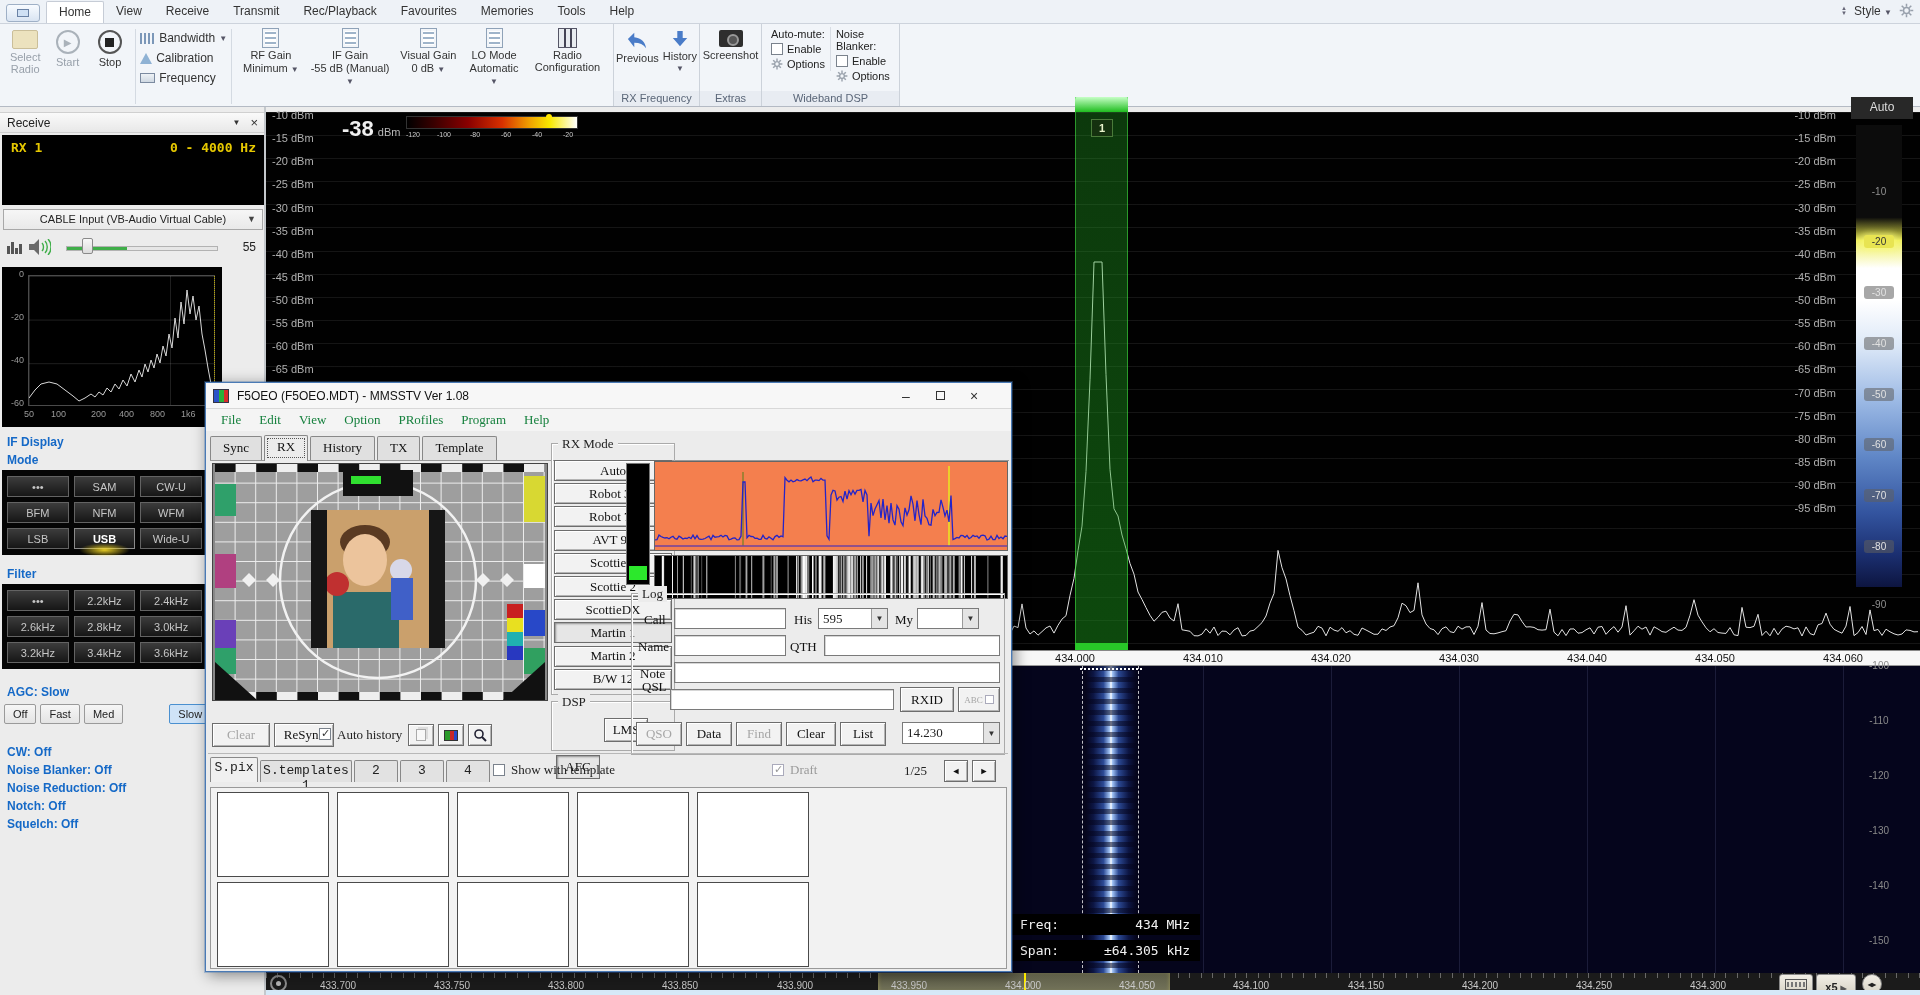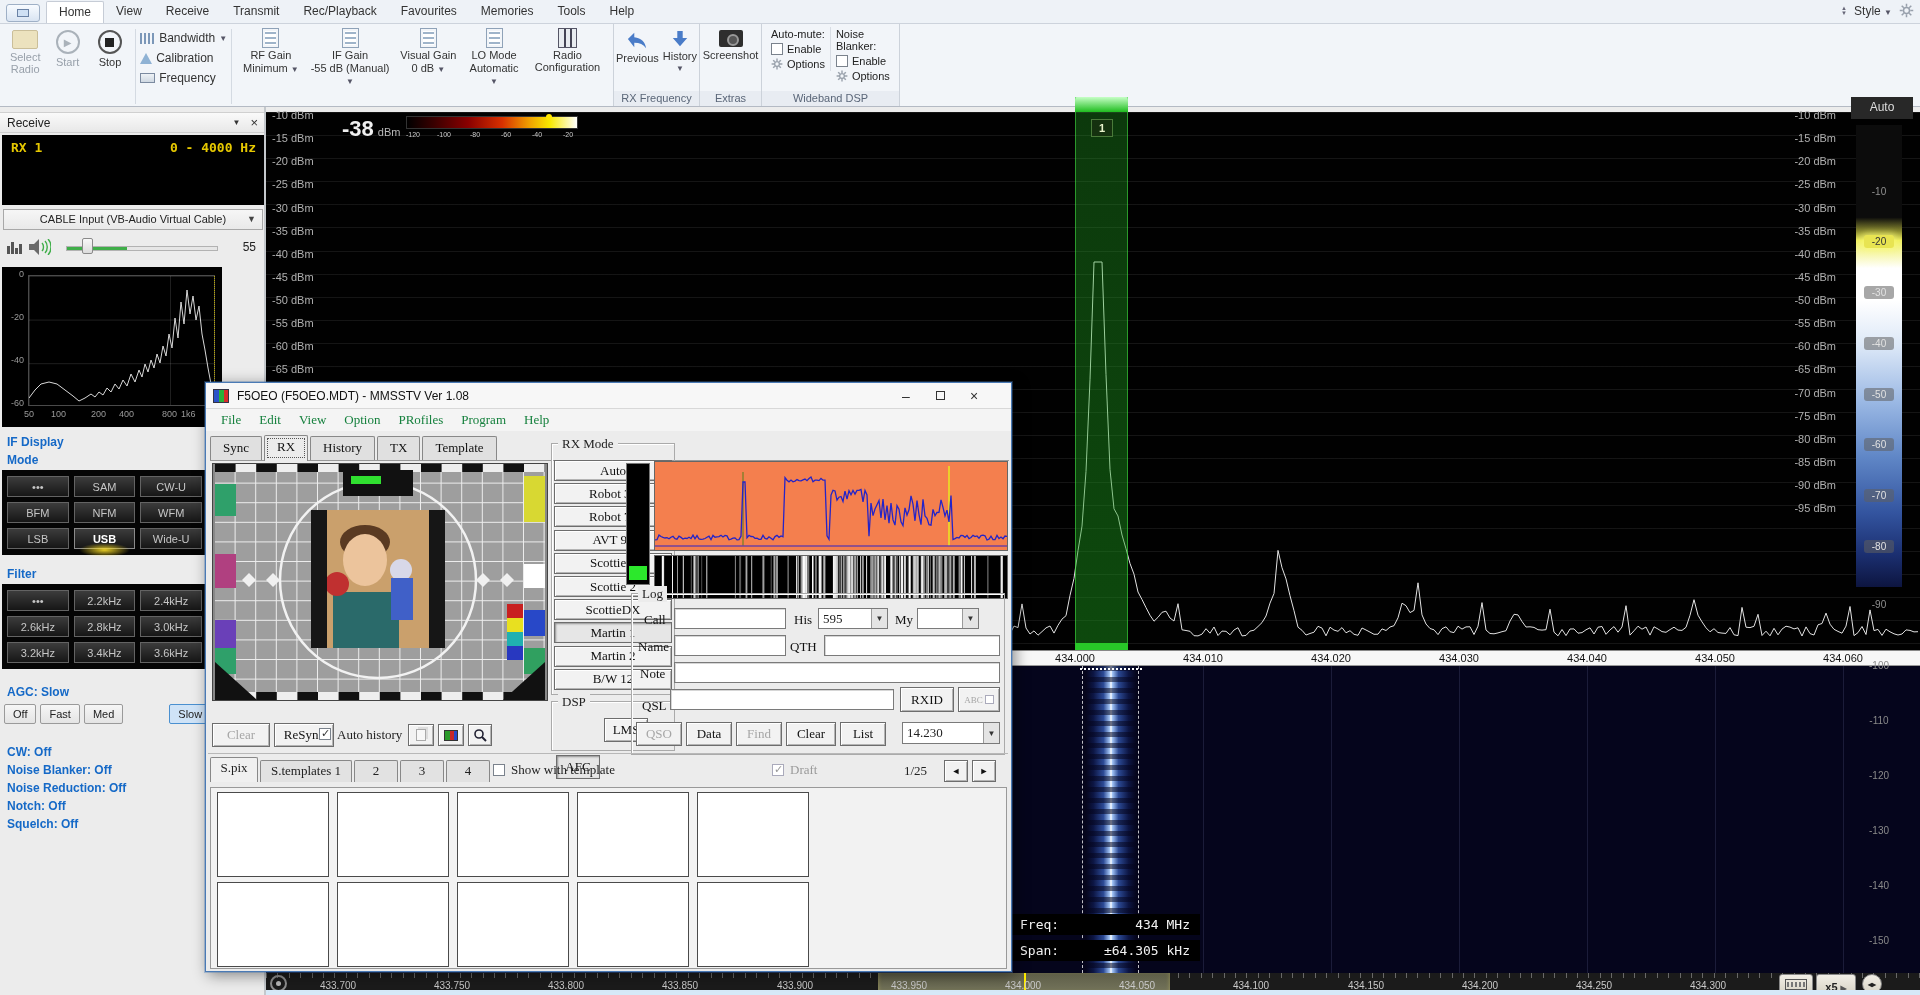--- a/index.html
+++ b/index.html
@@ -180,21 +180,21 @@
   #meter { position:absolute; left:420px; top:80px; width:24px; height:122px; background:#000; border:1px solid #777; }
   #meter .green { position:absolute; left:2px; right:2px; bottom:4px; height:14px; background:#2ce82c; }
   #sstv-ticks { position:absolute; left:448px; top:62px; width:354px; height:14px; }
   #sstv-spectrum { position:absolute; left:448px; top:78px; width:354px; height:90px; background:#f47f4e; border:1px solid #666; }
   #sstv-sync { position:absolute; left:448px; top:172px; width:354px; height:44px; background:#000; border:1px solid #666; }
   #log-group { position:absolute; left:425px; top:210px; width:374px; height:162px; }
   .llab { position:absolute; font-size:13px; color:#111; }
   #clear-row .w95btn, #pix-row .w95btn { position:absolute; }
   #pix-divider { position:absolute; left:2px; top:370px; width:800px; border-top:1px solid #b8b8b8; }
   .ptab { position:absolute; border:1px solid #888; border-bottom:none; background:#e2e2e2; font-size:13px; text-align:center;
-     border-radius:2px 2px 0 0; padding-top:2px; height:22px; top:377px; }
+     border-radius:2px 2px 0 0; padding-top:2px; height:22px; top:377px;font-family:Liberation Mono, monospace; }
   .ptab.active { background:#f0f0f0; height:25px; top:374px; }
   #thumbs { position:absolute; left:4px; top:404px; width:797px; height:182px; border:1px solid #999; background:#f2f2f2; }
   .thumb { position:absolute; width:112px; height:85px; background:#fff; border:1px solid #4a4a4a; }
   .gray-note { color:#9a9a9a; }
   svg { display:block; }
 </style>
 </head>
 <body>
 
 <div id="screen">
@@ -558,21 +558,21 @@
           <div class="ag-ylab" style="top: 2px;">0</div>
           <div class="ag-ylab" style="top: 45px;">-20</div>
           <div class="ag-ylab" style="top: 88px;">-40</div>
           <div class="ag-ylab" style="top: 131px;">-60</div>
         </div>
       <div id="ag-xlabels">
           <div class="ag-xlab" style="left: 22px;">50</div>
           <div class="ag-xlab" style="left: 49px;">100</div>
           <div class="ag-xlab" style="left: 89px;">200</div>
           <div class="ag-xlab" style="left: 117px;">400</div>
-          <div class="ag-xlab" style="left: 160px;">800</div>
+          <div class="ag-xlab" style="left: 148px;">800</div>
           <div class="ag-xlab" style="left: 179px;">1k6</div>
         </div>
     </div>
     <div class="blue-label" style="top:328px;">IF Display</div>
     <div class="blue-label" style="top:346px;">Mode</div>
     <div class="btn-panel" style="top:363px;">
         <div class="bp-grid" id="mode-grid">
           <div class="dkbtn">•••</div>
           <div class="dkbtn">SAM</div>
           <div class="dkbtn">CW-U</div>
@@ -897,21 +897,21 @@
       <span class="llab" style="left:263px;top:18px;">My</span>
       <div class="w95select" style="position:absolute;left:285px;top:14px;width:62px;height:21px;">
           <span class="sa">▼</span>
         </div>
       <span class="llab" style="left:6px;top:45px;">Name</span>
       <div class="w95input" style="position:absolute;left:42px;top:41px;width:112px;height:21px;"></div>
       <span class="llab" style="left:158px;top:45px;">QTH</span>
       <div class="w95input" style="position:absolute;left:192px;top:41px;width:176px;height:21px;"></div>
       <span class="llab" style="left:8px;top:72px;">Note</span>
       <div class="w95input" style="position:absolute;left:42px;top:68px;width:326px;height:21px;"></div>
-      <span class="llab" style="left:10px;top:104px;">QSL</span>
+      <span class="llab" style="left:10px;top:85px;">QSL</span>
       <div class="w95input" style="position:absolute;left:38px;top:95px;width:224px;height:21px;"></div>
       <div class="w95btn" style="position:absolute;left:268px;top:93px;width:54px;height:25px;">RXID</div>
       <div class="w95btn disabled" style="position:absolute;left:326px;top:93px;width:42px;height:25px;font-size:9px;">
           <span>ABC</span>
           <span class="cb gray" style="width:9px;height:9px;margin-left:2px;"></span>
         </div>
       <div id="log-buttons">
           <div class="w95btn disabled" style="position: absolute; left: 4px; top: 128px; width: 46px; height: 24px;">QSO</div>
           <div class="w95btn" style="position: absolute; left: 54px; top: 128px; width: 46px; height: 24px;">Data</div>
           <div class="w95btn disabled" style="position: absolute; left: 104px; top: 128px; width: 46px; height: 24px;">Find</div>

